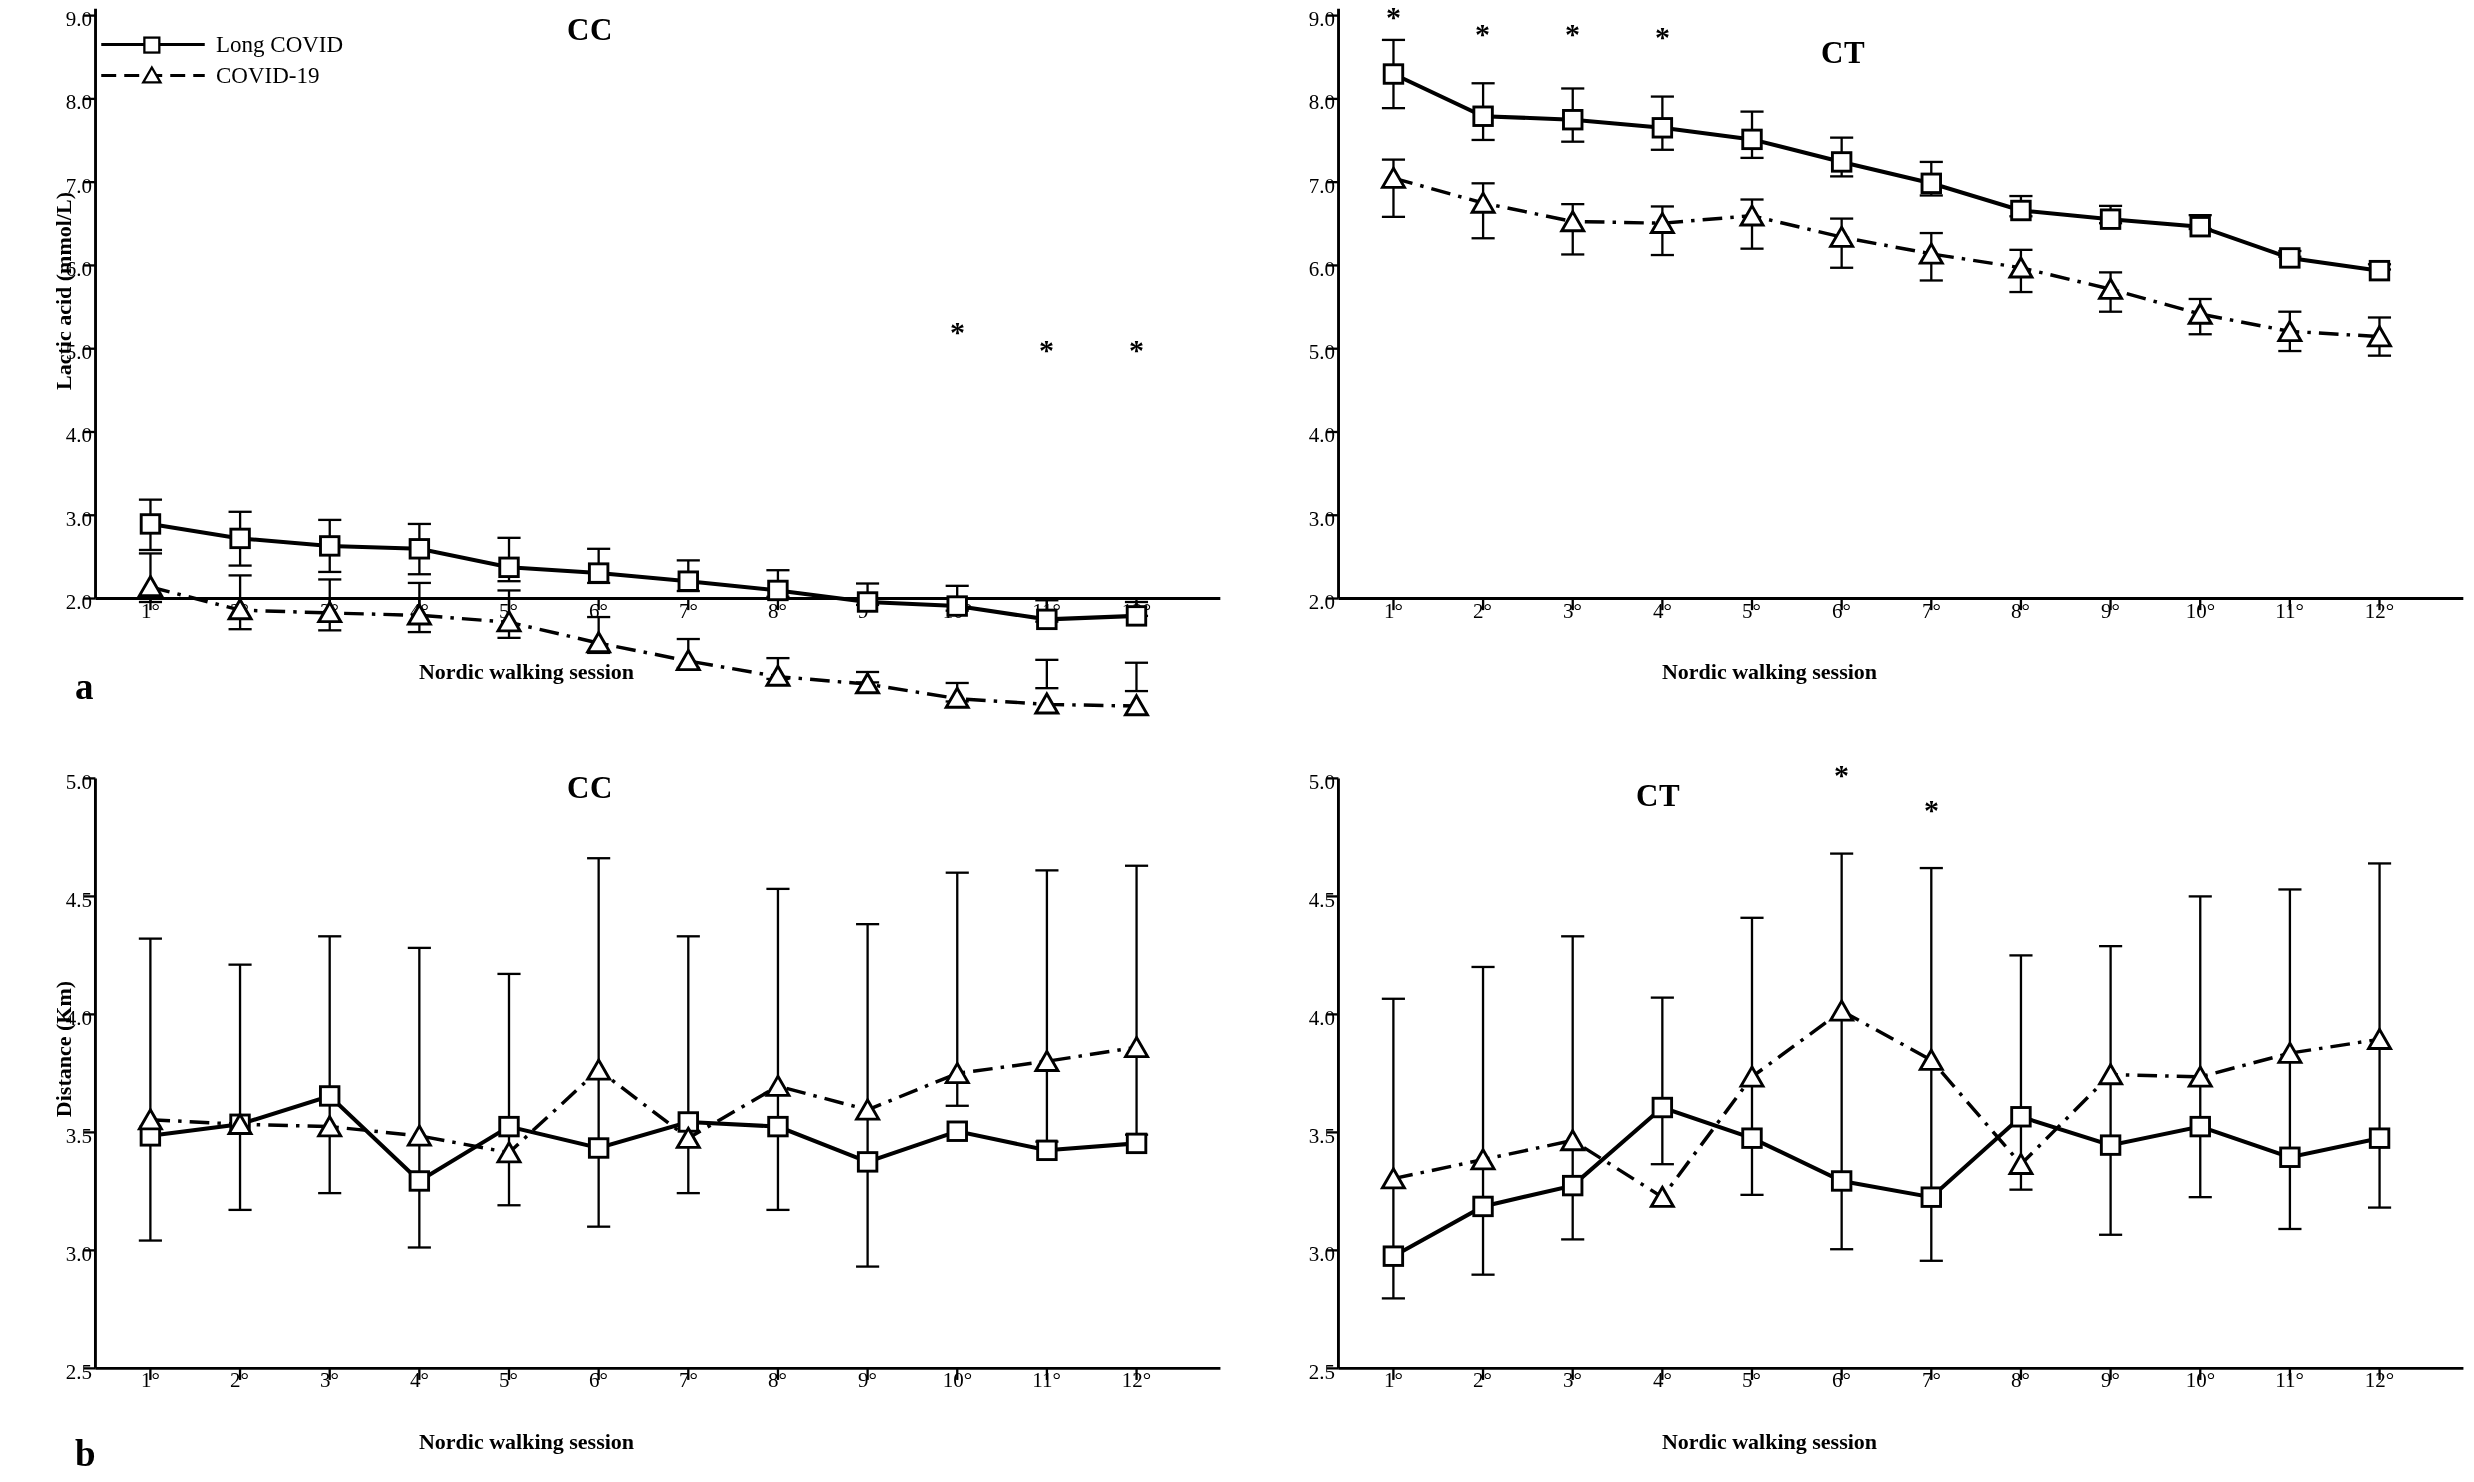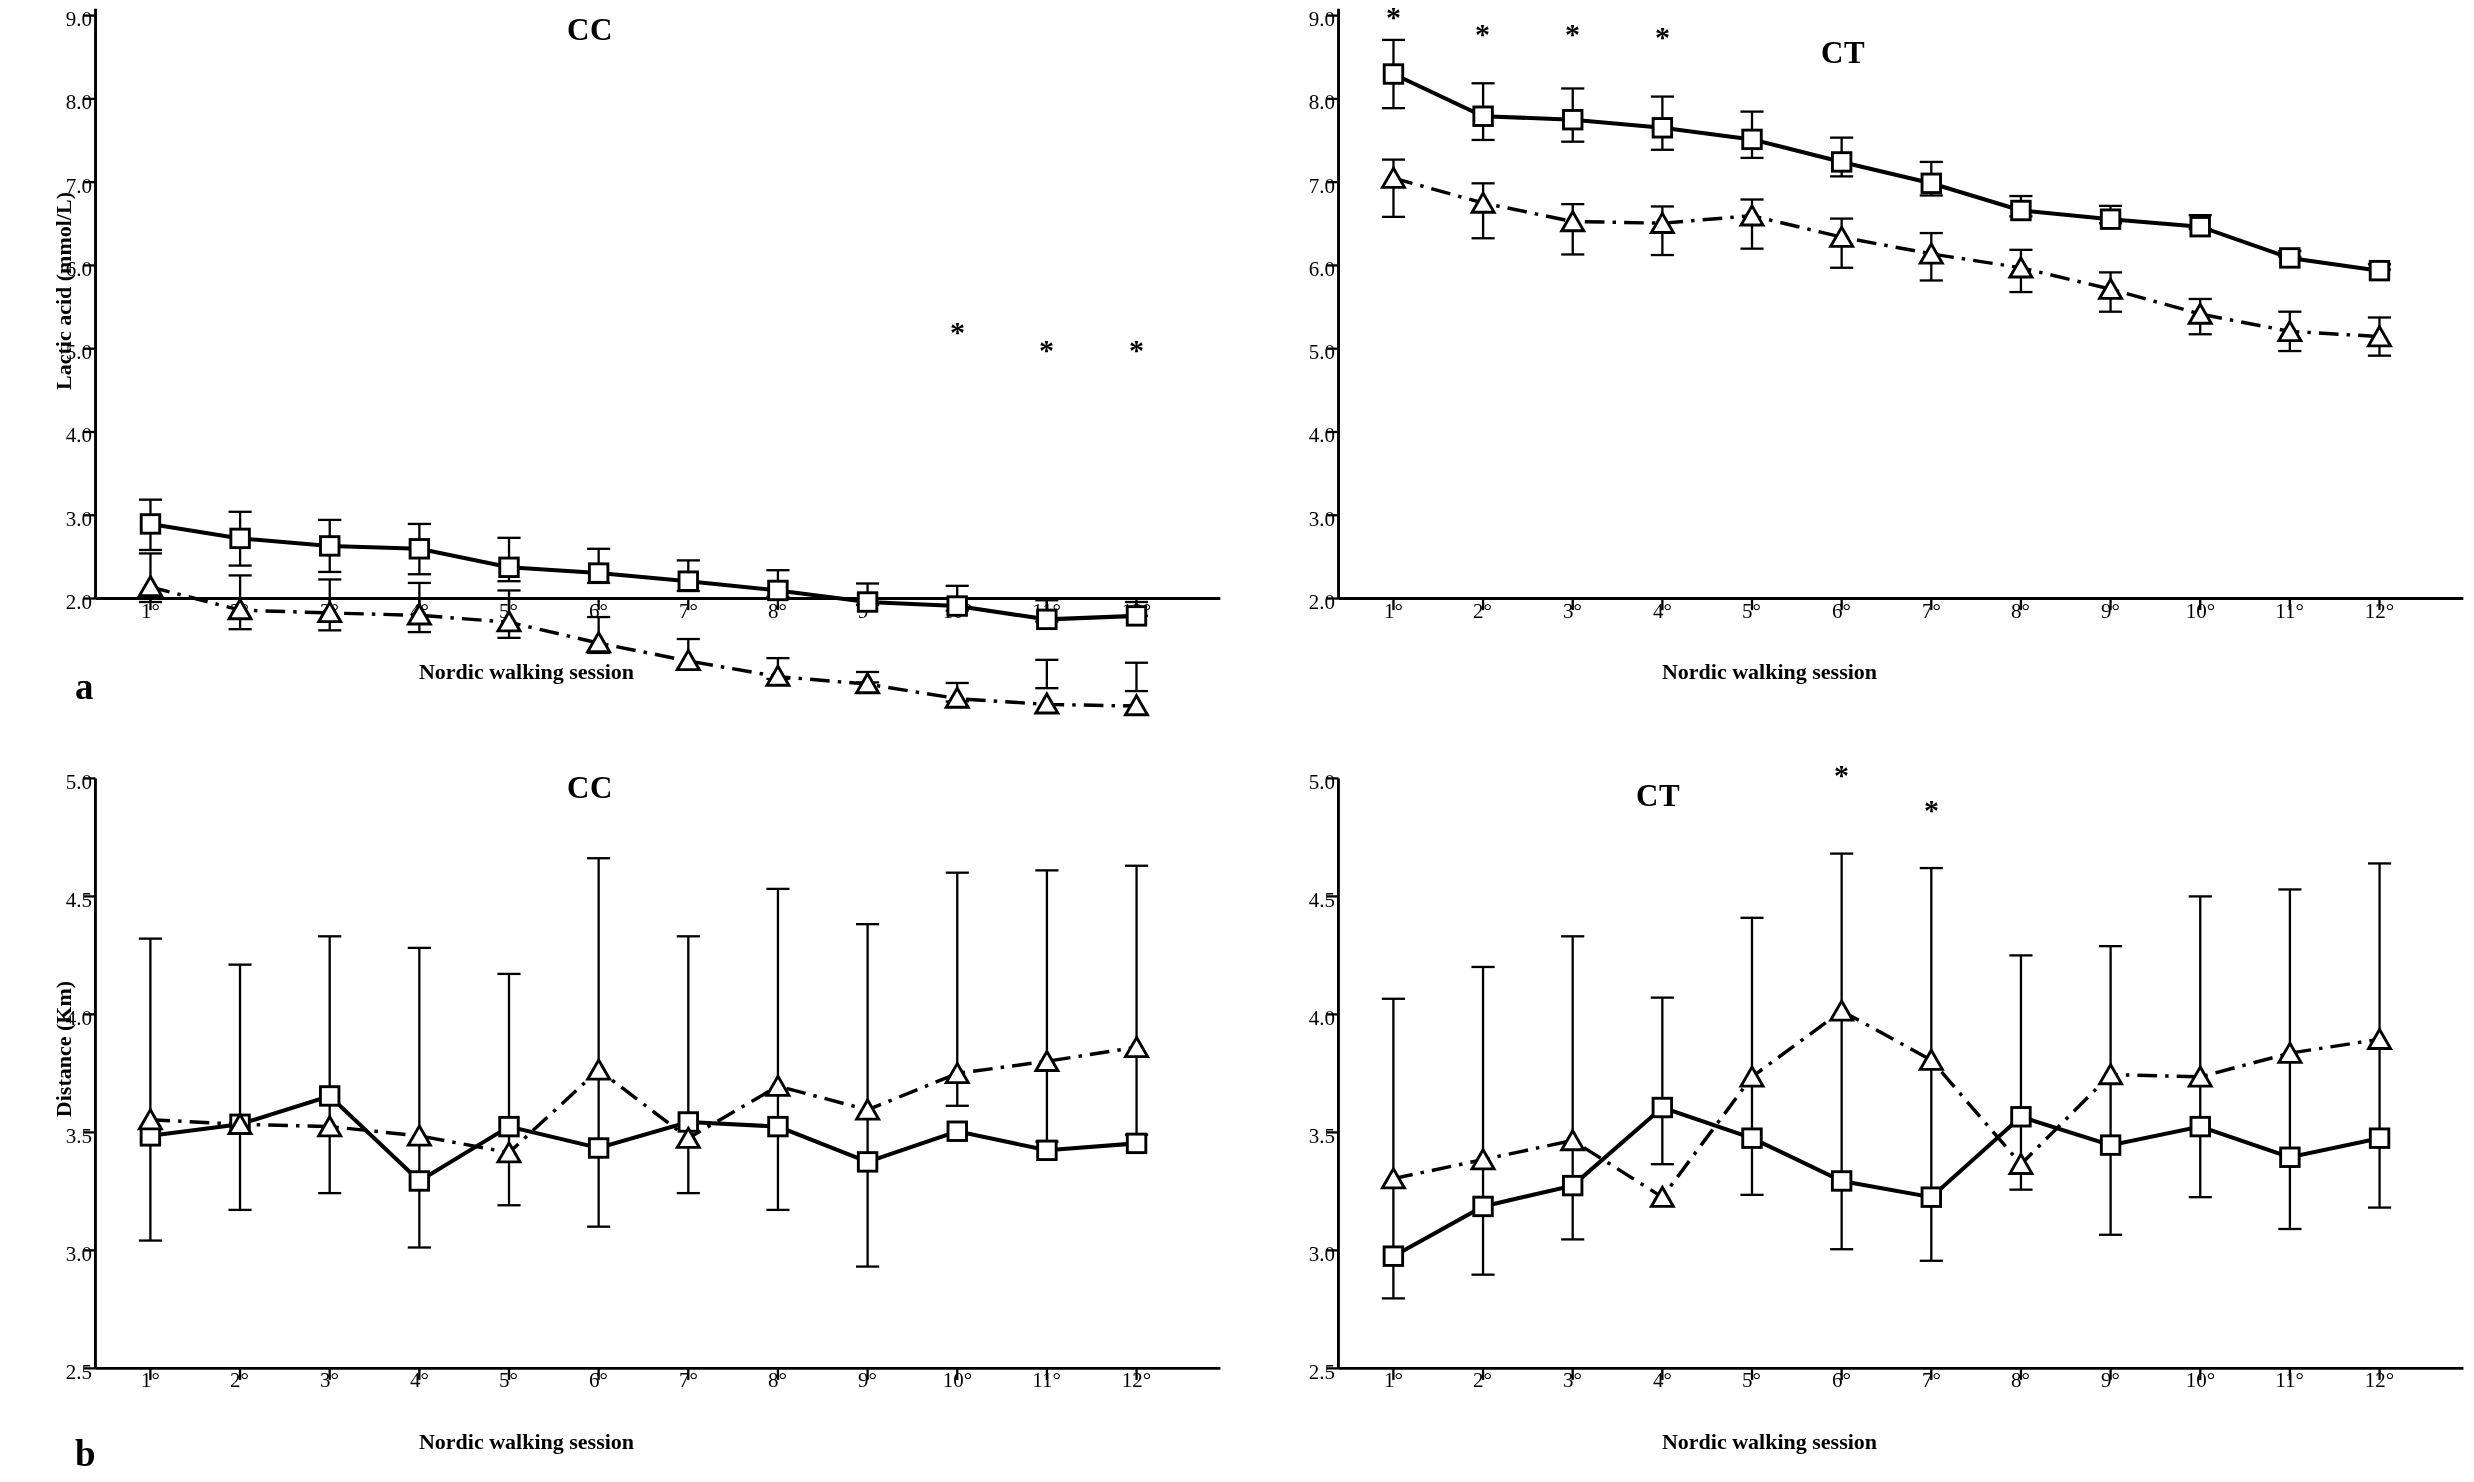--- a/index.html
+++ b/index.html
@@ -40,20 +40,36 @@
 <body>
 
 <div class="page">
 
   <div class="panel" style="left:0px; top:0px; width:1232px; height:723px;">
     <div class="panel-title" style="left:567px; top:11.6px;">CC</div>
     <div class="axis-label-y" style="left:-52px; top:278px; width:231px; text-align:center; transform:rotate(-90deg);">Lactic acid (mmol/L)</div>
     <div class="axis-label-x" style="left:324px; top:659px; width:405px;">Nordic walking session</div>
     <div class="panel-letter" style="left:75px; top:665px;">a</div>
 
+    <div class="legend" style="left:98px; top:29px;">
+      <div class="legend-row">
+        <svg class="legend-svg" width="110" height="23" viewBox="0 0 190 40">
+          <line x1="5" y1="20" x2="185" y2="20" stroke="#000" stroke-width="5"></line>
+          <rect x="80" y="8" width="26" height="26" fill="#fff" stroke="#000" stroke-width="4"></rect>
+        </svg>
+        <span class="legend-text">Long COVID</span>
+      </div>
+      <div class="legend-row">
+        <svg class="legend-svg" width="110" height="23" viewBox="0 0 190 40">
+          <line x1="5" y1="20" x2="185" y2="20" stroke="#000" stroke-width="5" stroke-dasharray="26 14"></line>
+          <polygon points="93,6 108,32 78,32" fill="#fff" stroke="#000" stroke-width="4"></polygon>
+        </svg>
+        <span class="legend-text">COVID-19</span>
+      </div>
+    </div>
 
     <div class="ticklabel y" style="left:23px; top:590px; width:69px;">2.0</div>
     <div class="ticklabel y" style="left:23px; top:507px; width:69px;">3.0</div>
     <div class="ticklabel y" style="left:23px; top:423px; width:69px;">4.0</div>
     <div class="ticklabel y" style="left:23px; top:340px; width:69px;">5.0</div>
     <div class="ticklabel y" style="left:23px; top:257px; width:69px;">6.0</div>
     <div class="ticklabel y" style="left:23px; top:174px; width:69px;">7.0</div>
     <div class="ticklabel y" style="left:23px; top:90px; width:69px;">8.0</div>
     <div class="ticklabel y" style="left:23px; top:7px; width:69px;">9.0</div>
 

